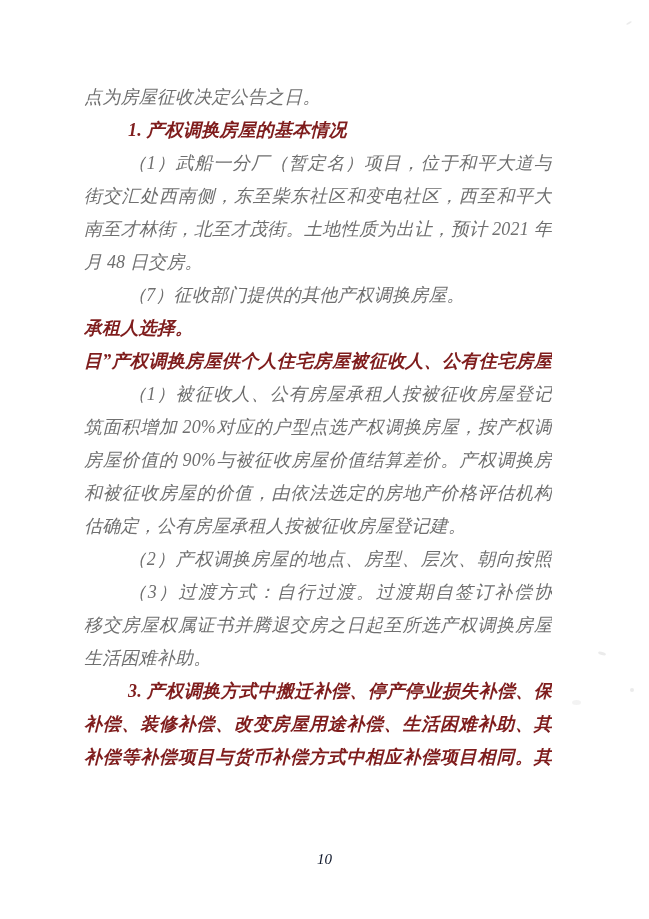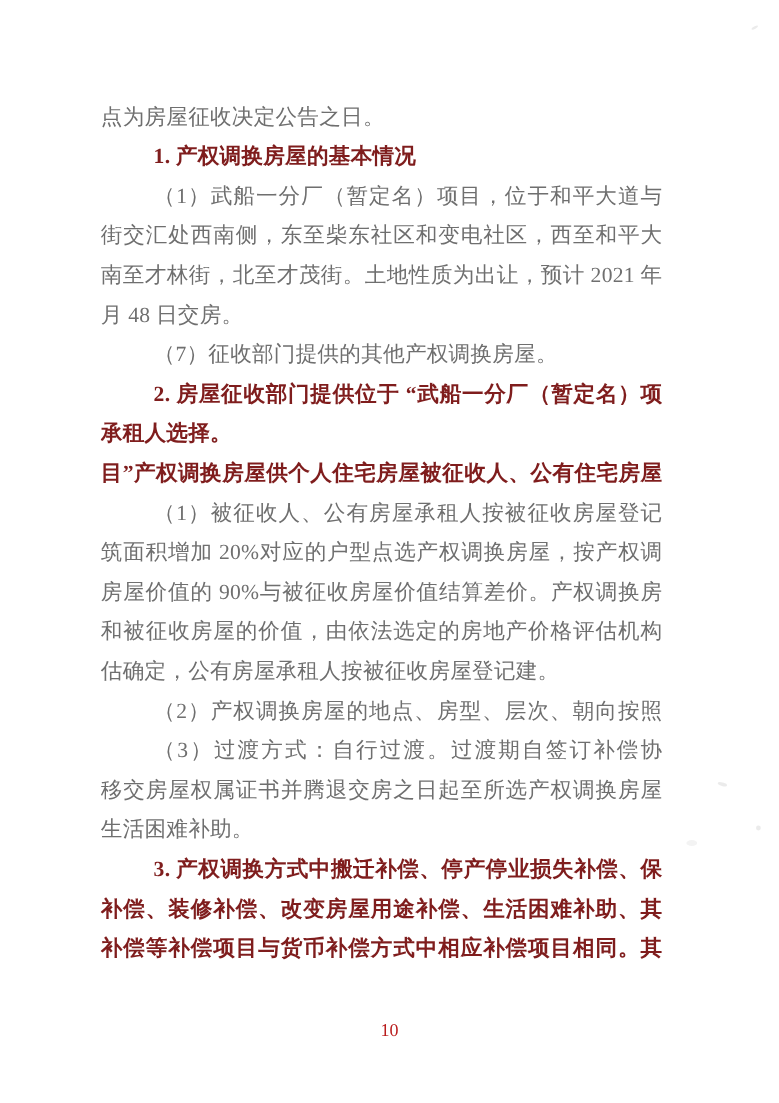--- a/index.html
+++ b/index.html
@@ -7,20 +7,21 @@
     padding: 0;
     background: #ffffff;
   }
   .page {
     position: relative;
     width: 649px;
     height: 919px;
     background: #ffffff;
     overflow: hidden;
     font-family: "Liberation Serif", "DejaVu Serif", serif;
+    font-style: italic;
   }
   .content {
     position: absolute;
     left: 84px;
     top: 81px;
     width: 468px;
   }
   .ln {
     height: 33px;
     line-height: 33px;
@@ -42,21 +43,21 @@
     color: #7f1d1d;
   }
   .page-num {
     position: absolute;
     top: 848px;
     left: 0;
     width: 100%;
     text-align: center;
     font-size: 15px;
     line-height: 22px;
-    color: #b91c1c;
+    color: #0f172a;
   }
   
   .artifact {
     position: absolute;
     background: rgba(90, 90, 90, 0.12);
     border-radius: 50%;
   }
   .a1 { left: 626px; top: 22px;  width: 6px; height: 2px; transform: rotate(-30deg); }
   .a2 { left: 598px; top: 652px; width: 8px; height: 3px; transform: rotate(15deg); }
   .a3 { left: 630px; top: 688px; width: 4px; height: 4px; }
@@ -67,21 +68,20 @@
 
 <div class="page">
   <div class="content">
     <div class="ln">点为房屋征收决定公告之日。</div>
     <div class="ln bold indent">1. 产权调换房屋的基本情况</div>
     <div class="ln indent just">（1）武船一分厂（暂定名）项目，位于和平大道与才茂</div>
     <div class="ln just">街交汇处西南侧，东至柴东社区和变电社区，西至和平大道，</div>
     <div class="ln just">南至才林街，北至才茂街。土地性质为出让，预计 2021 年 12</div>
     <div class="ln">月 48 日交房。</div>
     <div class="ln indent">（7）征收部门提供的其他产权调换房屋。</div>
-    <div class="ln bold indent just">2. 房屋征收部门提供位于 “武船一分厂（暂定名）项</div>
     <div class="ln bold">承租人选择。</div>
     <div class="ln bold just">目”产权调换房屋供个人住宅房屋被征收人、公有住宅房屋</div>
     <div class="ln indent just">（1）被征收人、公有房屋承租人按被征收房屋登记建</div>
     <div class="ln just">筑面积增加 20%对应的户型点选产权调换房屋，按产权调换</div>
     <div class="ln just">房屋价值的 90%与被征收房屋价值结算差价。产权调换房屋</div>
     <div class="ln just">和被征收房屋的价值，由依法选定的房地产价格评估机构评</div>
     <div class="ln">估确定，公有房屋承租人按被征收房屋登记建。</div>
     <div class="ln indent just">（2）产权调换房屋的地点、房型、层次、朝向按照先</div>
     <div class="ln indent just">（3）过渡方式：自行过渡。过渡期自签订补偿协议、</div>
     <div class="ln just">移交房屋权属证书并腾退交房之日起至所选产权调换房屋</div>

